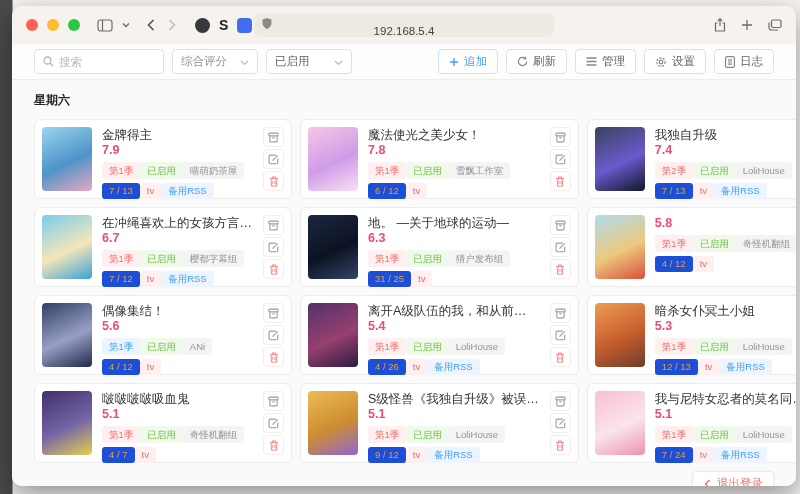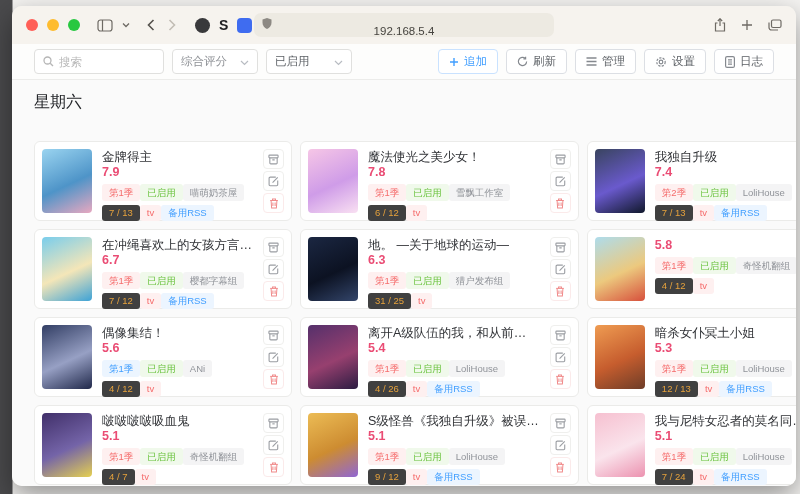--- a/index.html
+++ b/index.html
@@ -29,33 +29,33 @@
   .select{width:86px;height:25px;border:1px solid #e0e0de;border-radius:4px;background:#fff;display:flex;align-items:center;justify-content:space-between;padding:8px 8px;font-size:11.5px;color:#8d9095;cursor:pointer}
   .select .chev{color:#b8bcc2}
   .select.status{color:#5d6166}
   .tb-spacer{flex:1}
   .tb-btn{height:25px;border:1px solid #dcdfe4;border-radius:4px;background:#fff;display:inline-flex;align-items:center;gap:5px;padding:0 10px;font-size:11.5px;color:#5d6166;cursor:pointer}
   .tb-btn svg{color:#85898f}
   .tb-btn.primary{color:var(--accent,#409eff);border-color:#c9e2ff}
   .tb-btn.primary svg{color:var(--accent,#409eff)}
   
   .content{flex:1;background:#fafafa;padding:8px 22px 0;overflow:hidden}
-  .section-title{font-size:16px;font-weight:normal;color:#24262a;margin:4px 0 28px}
+  .section-title{font-size:12px;font-weight:bold;color:#24262a;margin:4px 0 10px}
   .grid{display:grid;grid-template-columns:repeat(3,1fr);gap:8px}
   .card{background:#fff;border:1px solid #ebebe9;border-radius:6px;padding:7px;display:flex;gap:10px;height:80px}
   .poster{flex:0 0 50px;width:50px;border-radius:4px;cursor:pointer}
   .info{flex:1;min-width:0;padding-top:1px}
   .title{font-size:12.5px;font-weight:400;color:#303236;line-height:15px;white-space:nowrap;overflow:hidden;text-overflow:ellipsis}
   .rating{font-size:12.5px;font-weight:bold;color:var(--rating,#ea4c74);line-height:15px}
   .tags{display:flex;margin-top:4px;gap:0;flex-wrap:nowrap;overflow:hidden}
   .tag{display:inline-block;font-size:9.5px;line-height:1;padding:3.5px 7px;border-radius:3px;white-space:nowrap}
   .tag.pink{color:#f56c6c;background:#fef0f0}
   .tag.green{color:#67c23a;background:#f0f9eb}
   .tag.gray{color:#909399;background:#f4f4f5}
-  .tag.orange{color:#e6a23c;background:#404040}
+  .tag.orange{color:#e6a23c;background:#1d4ed8}
   .tag.blue{color:#409eff;background:#ecf5ff}
   .actions{flex:0 0 22px;display:flex;flex-direction:column;justify-content:space-between;align-items:flex-end}
   .act-btn{width:21px;height:20px;border:1px solid #efefed;border-radius:4px;background:#fff;display:flex;align-items:center;justify-content:center;color:#9a9da2;cursor:pointer;padding:0}
   .act-btn.danger{color:#f08a8a;border-color:#fbeaea}
   .logout-row{display:flex;justify-content:flex-end;margin-top:8px}
   .logout-btn{height:25px;border:1px solid #fde2e2;border-radius:4px;background:#fff;display:inline-flex;align-items:center;gap:4px;padding:0 10px;font-size:11.5px;color:#f56c6c;cursor:pointer;box-shadow:0 1px 3px rgba(0,0,0,.05)}
 </style>
 </head>
 <body>
 

